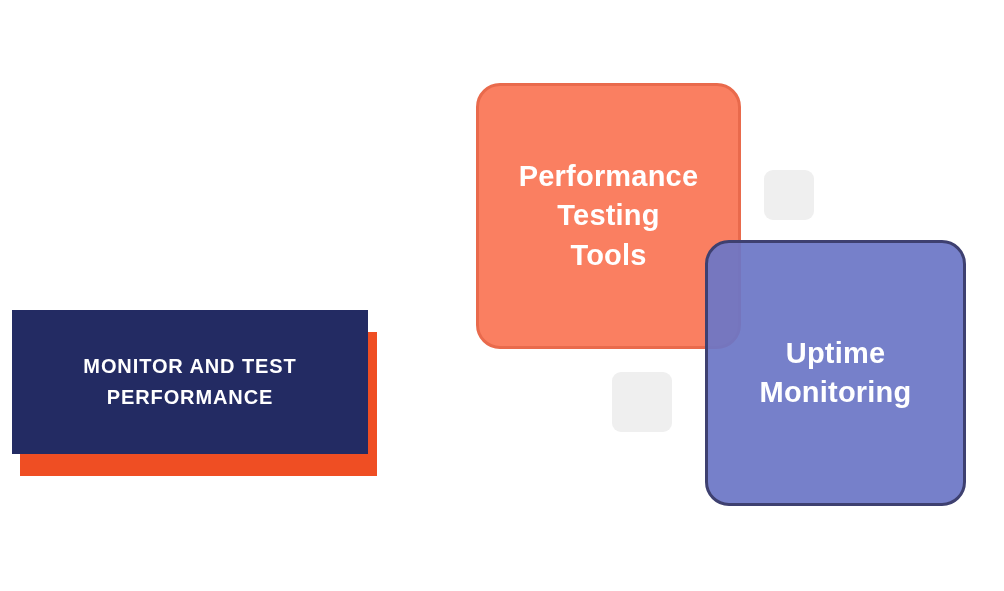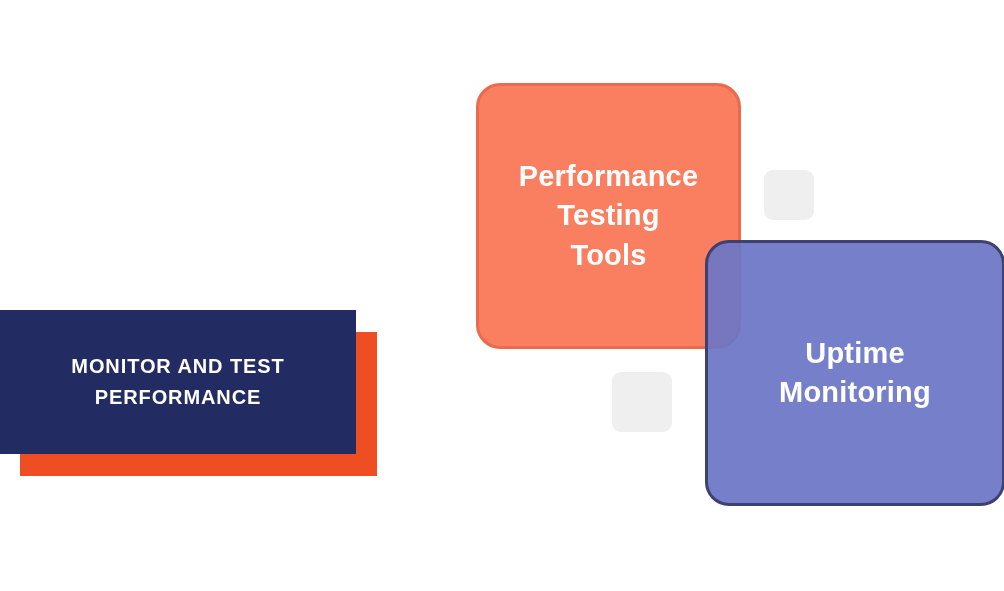--- a/index.html
+++ b/index.html
@@ -23,21 +23,21 @@
     position: absolute;
     left: 20px;
     top: 332px;
     width: 357px;
     height: 144px;
     background: #EF4E23;
     z-index: 1;
   }
   .banner-main {
     position: absolute;
-    left: 0px;
+    left: 12px;
     top: 310px;
     width: 356px;
     height: 144px;
     background: #232B63;
     z-index: 2;
     display: flex;
     align-items: center;
     justify-content: center;
   }
   .banner-title {
@@ -87,21 +87,21 @@
     display: flex;
     align-items: center;
     justify-content: center;
   }
 
   
   .card-purple {
     position: absolute;
     left: 705px;
     top: 240px;
-    width: 300px;
+    width: 261px;
     height: 266px;
     box-sizing: border-box;
     background: rgba(108, 118, 198, 0.93);
     border: 3px solid #3E4070;
     border-radius: 24px;
     z-index: 4;
     display: flex;
     align-items: center;
     justify-content: center;
   }

